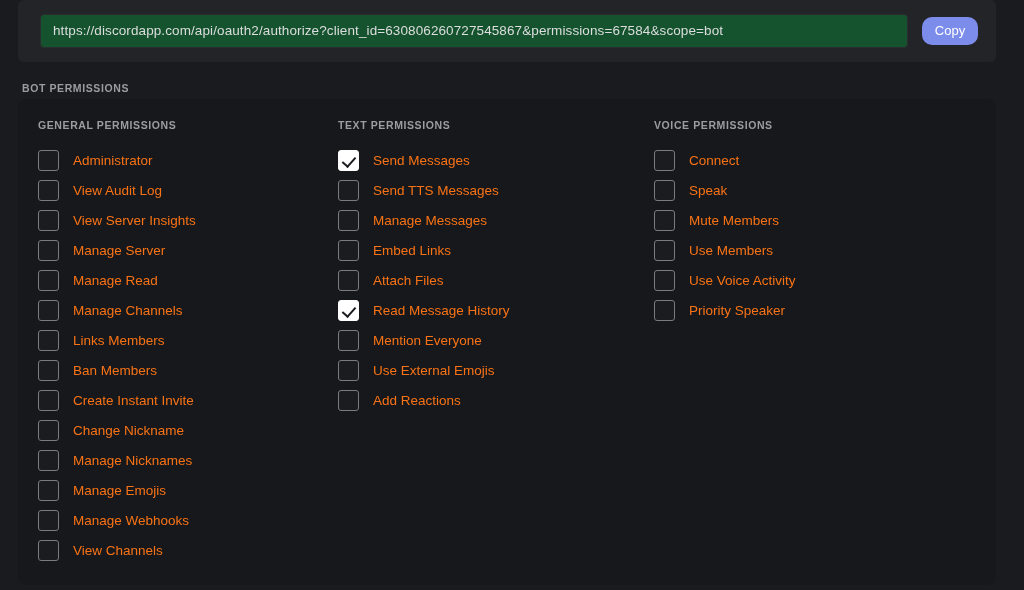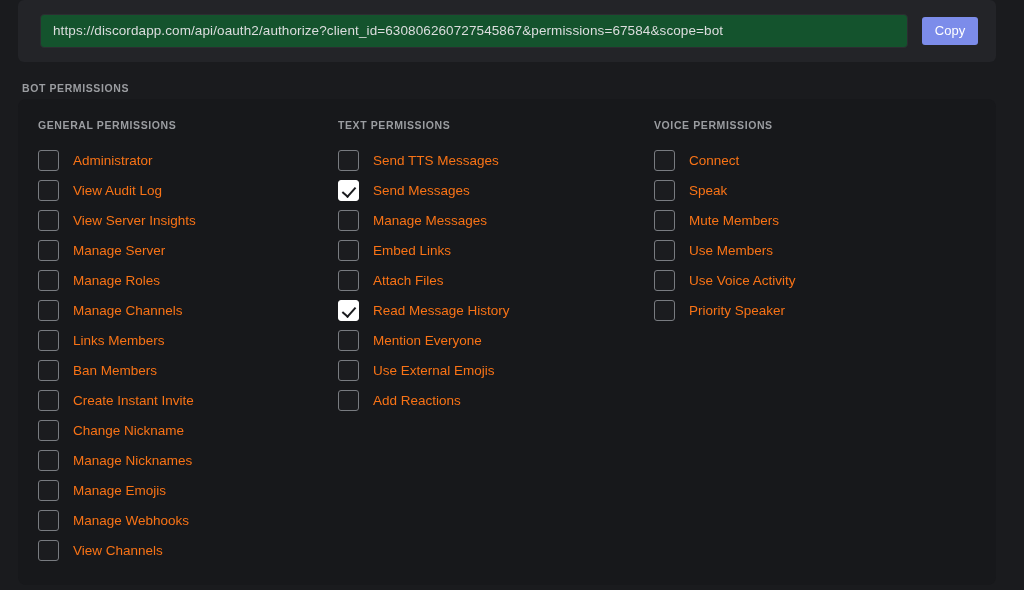--- a/index.html
+++ b/index.html
@@ -51,21 +51,21 @@
     letter-spacing: 0.1px;
   }
   .copy-button {
     flex: 0 0 auto;
     margin-left: 14px;
     width: 56px;
     height: 28px;
     background: #7c8cea;
     color: #ffffff;
     border: none;
-    border-radius: 3px;
+    border-radius: 10px;
     font-family: "Liberation Sans", sans-serif;
     font-size: 13px;
     line-height: 28px;
     text-align: center;
     cursor: pointer;
     padding: 0;
   }
 
   
   .section-title {
@@ -175,21 +175,21 @@
           <div class="perm-row">
             <span class="checkbox"></span>
             <span class="perm-label">View Server Insights</span>
           </div>
           <div class="perm-row">
             <span class="checkbox"></span>
             <span class="perm-label">Manage Server</span>
           </div>
           <div class="perm-row">
             <span class="checkbox"></span>
-            <span class="perm-label">Manage Roles</span>
+            <span class="perm-label">Manage Read</span>
           </div>
           <div class="perm-row">
             <span class="checkbox"></span>
             <span class="perm-label">Manage Channels</span>
           </div>
           <div class="perm-row">
             <span class="checkbox"></span>
             <span class="perm-label">Links Members</span>
           </div>
           <div class="perm-row">
@@ -220,26 +220,26 @@
             <span class="checkbox"></span>
             <span class="perm-label">View Channels</span>
           </div>
         </div>
     </div>
 
     <div class="perm-column text">
       <div class="col-title">TEXT PERMISSIONS</div>
       <div id="list-text">
           <div class="perm-row">
-            <span class="checkbox"></span>
-            <span class="perm-label">Send TTS Messages</span>
-          </div>
-          <div class="perm-row">
             <span class="checkbox checked"></span>
             <span class="perm-label">Send Messages</span>
+          </div>
+          <div class="perm-row">
+            <span class="checkbox"></span>
+            <span class="perm-label">Send TTS Messages</span>
           </div>
           <div class="perm-row">
             <span class="checkbox"></span>
             <span class="perm-label">Manage Messages</span>
           </div>
           <div class="perm-row">
             <span class="checkbox"></span>
             <span class="perm-label">Embed Links</span>
           </div>
           <div class="perm-row">

